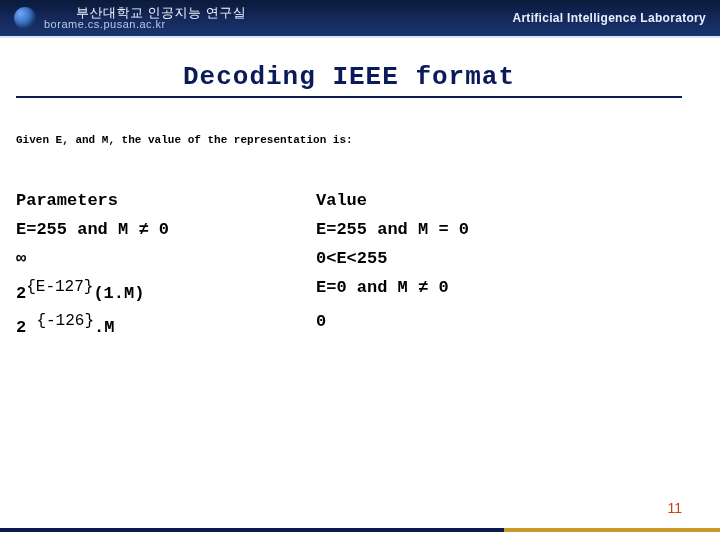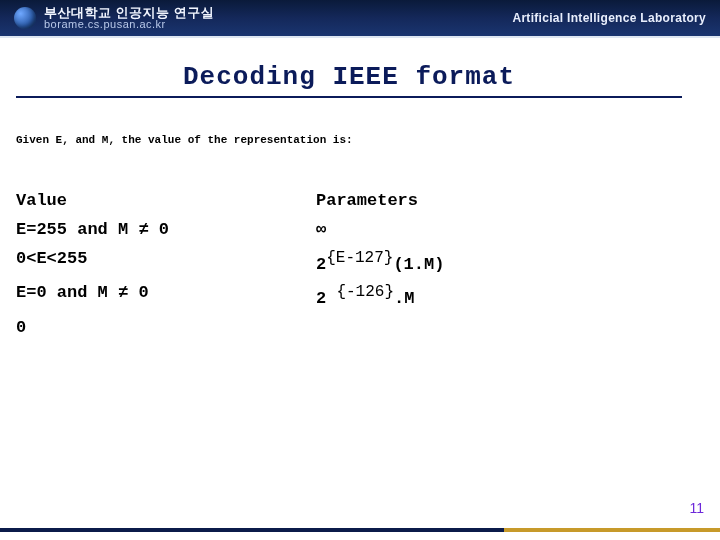--- a/index.html
+++ b/index.html
@@ -31,23 +31,24 @@
     width: 22px;
     height: 22px;
     border-radius: 50%;
     background: radial-gradient(circle at 30% 30%, #6fa8ff 0%, #2a5aa8 60%, #13346e 100%);
     box-shadow: inset -2px -2px 4px rgba(0,0,0,0.4);
   }
   .header-title-group { line-height: 1; }
   .header-kr {
     font-family: sans-serif;
     font-size: 13px;
-    font-weight: 700;
+    font-weight: 400;
     letter-spacing: 0.5px;
     color: #f2f6ff;
+    margin-left: 32px;
   }
   .header-url {
     font-family: sans-serif;
     font-size: 11px;
     color: #b8c8e8;
     letter-spacing: 0.5px;
   }
   .header-right {
     font-family: sans-serif;
     font-size: 12px;
@@ -92,25 +93,25 @@
   .th { font-weight: bold; }
   .cell { line-height: 1.35; white-space: nowrap; }
   sup.exp {
     font-size: 16px;
     vertical-align: super;
     font-weight: normal;
   }
 
   .page-number {
     position: absolute;
-    right: 16px;
+    right: 38px;
     bottom: 24px;
     font-family: sans-serif;
     font-size: 14px;
-    color: #6d28d9;
+    color: #c2410c;
   }
   .footer-stripe {
     position: absolute;
     left: 0;
     bottom: 8px;
     width: 100%;
     height: 4px;
     background: linear-gradient(to right, #0b1b4a 0%, #0b1b4a 70%, #c79a2a 70%, #c79a2a 100%);
   }
 </style>
@@ -128,25 +129,26 @@
   <div class="header-right">Artificial Intelligence Laboratory</div>
 </div>
 
 <div class="slide-body">
   <div class="slide-title">Decoding IEEE format</div>
   <hr class="title-underline">
 
   <div class="lead">Given E, and M, the value of the representation is:</div>
 
   <div class="table">
+    <div class="cell th">Parameters</div>
     <div class="cell th">Value</div>
-    <div class="cell th">Parameters</div>
 
     <div class="cell">E=255 and M ≠ 0</div>
 
+    <div class="cell">E=255 and M = 0</div>
     <div class="cell">∞</div>
 
     <div class="cell">0&lt;E&lt;255</div>
     <div class="cell">
       <span>2</span><sup class="exp">{E-127}</sup><span>(1.M)</span>
     </div>
 
     <div class="cell">E=0 and M ≠ 0</div>
     <div class="cell">
       <span>2 </span><sup class="exp">{-126}</sup><span>.M</span>

